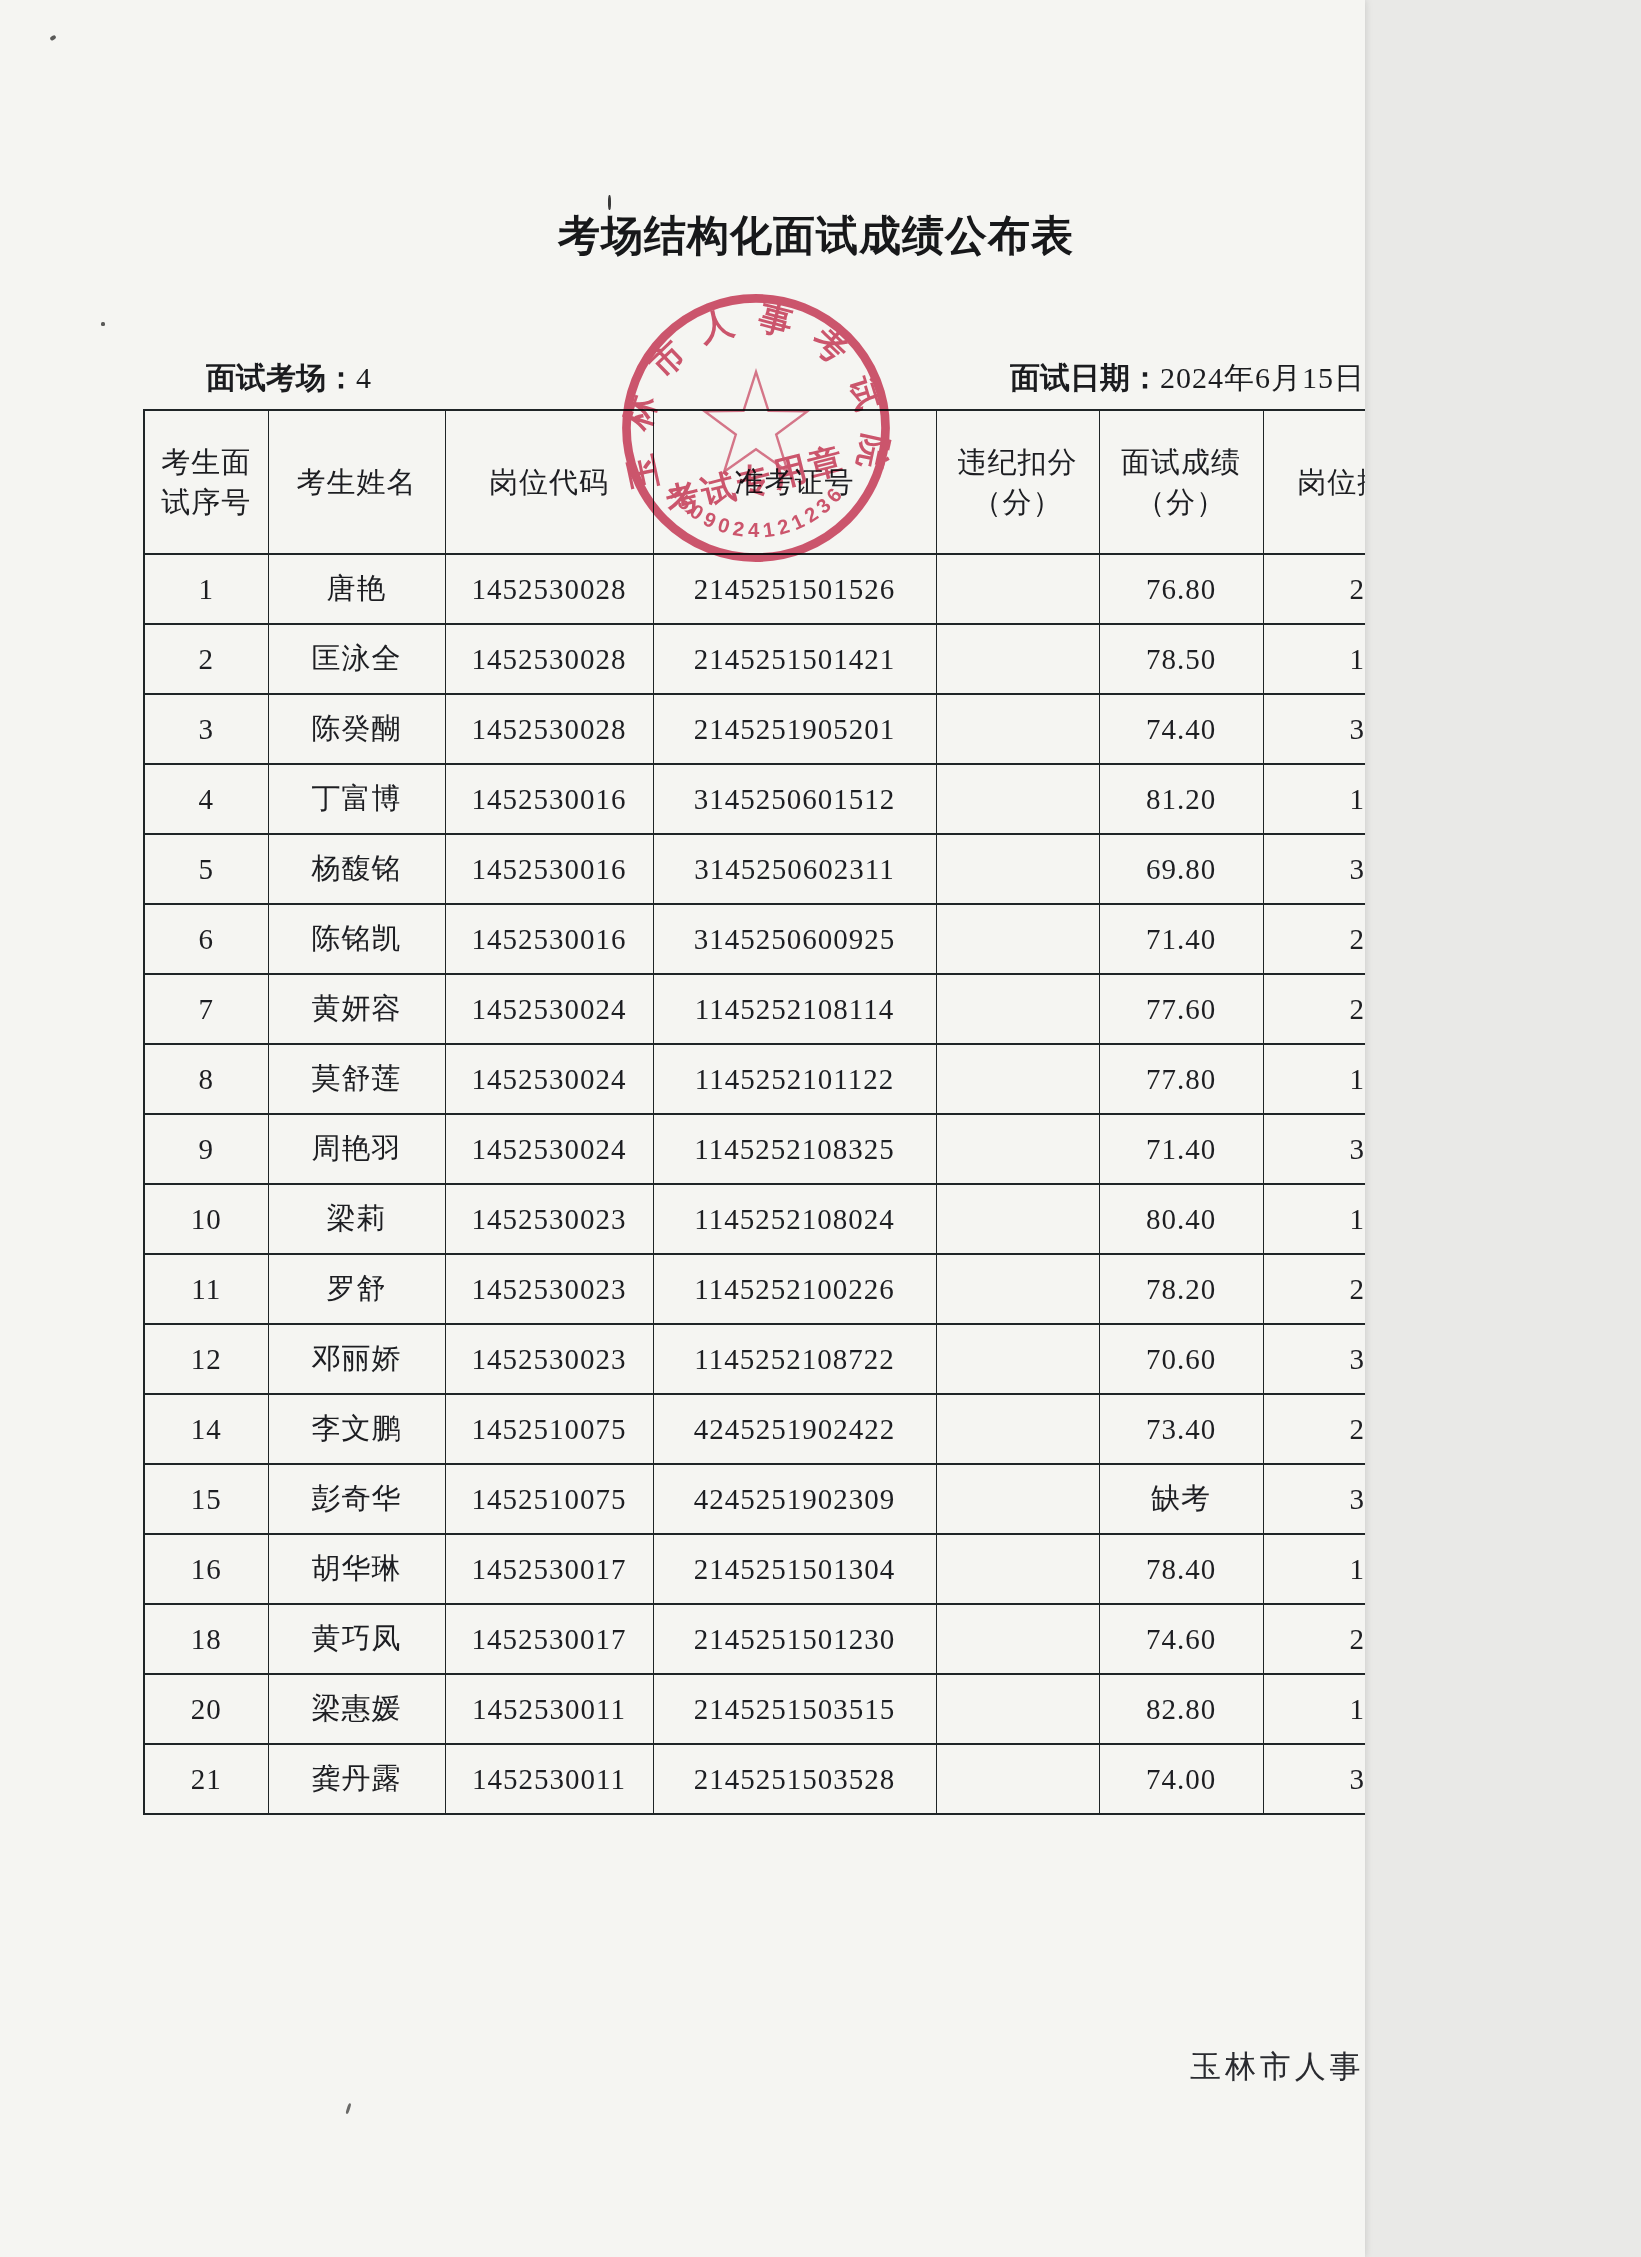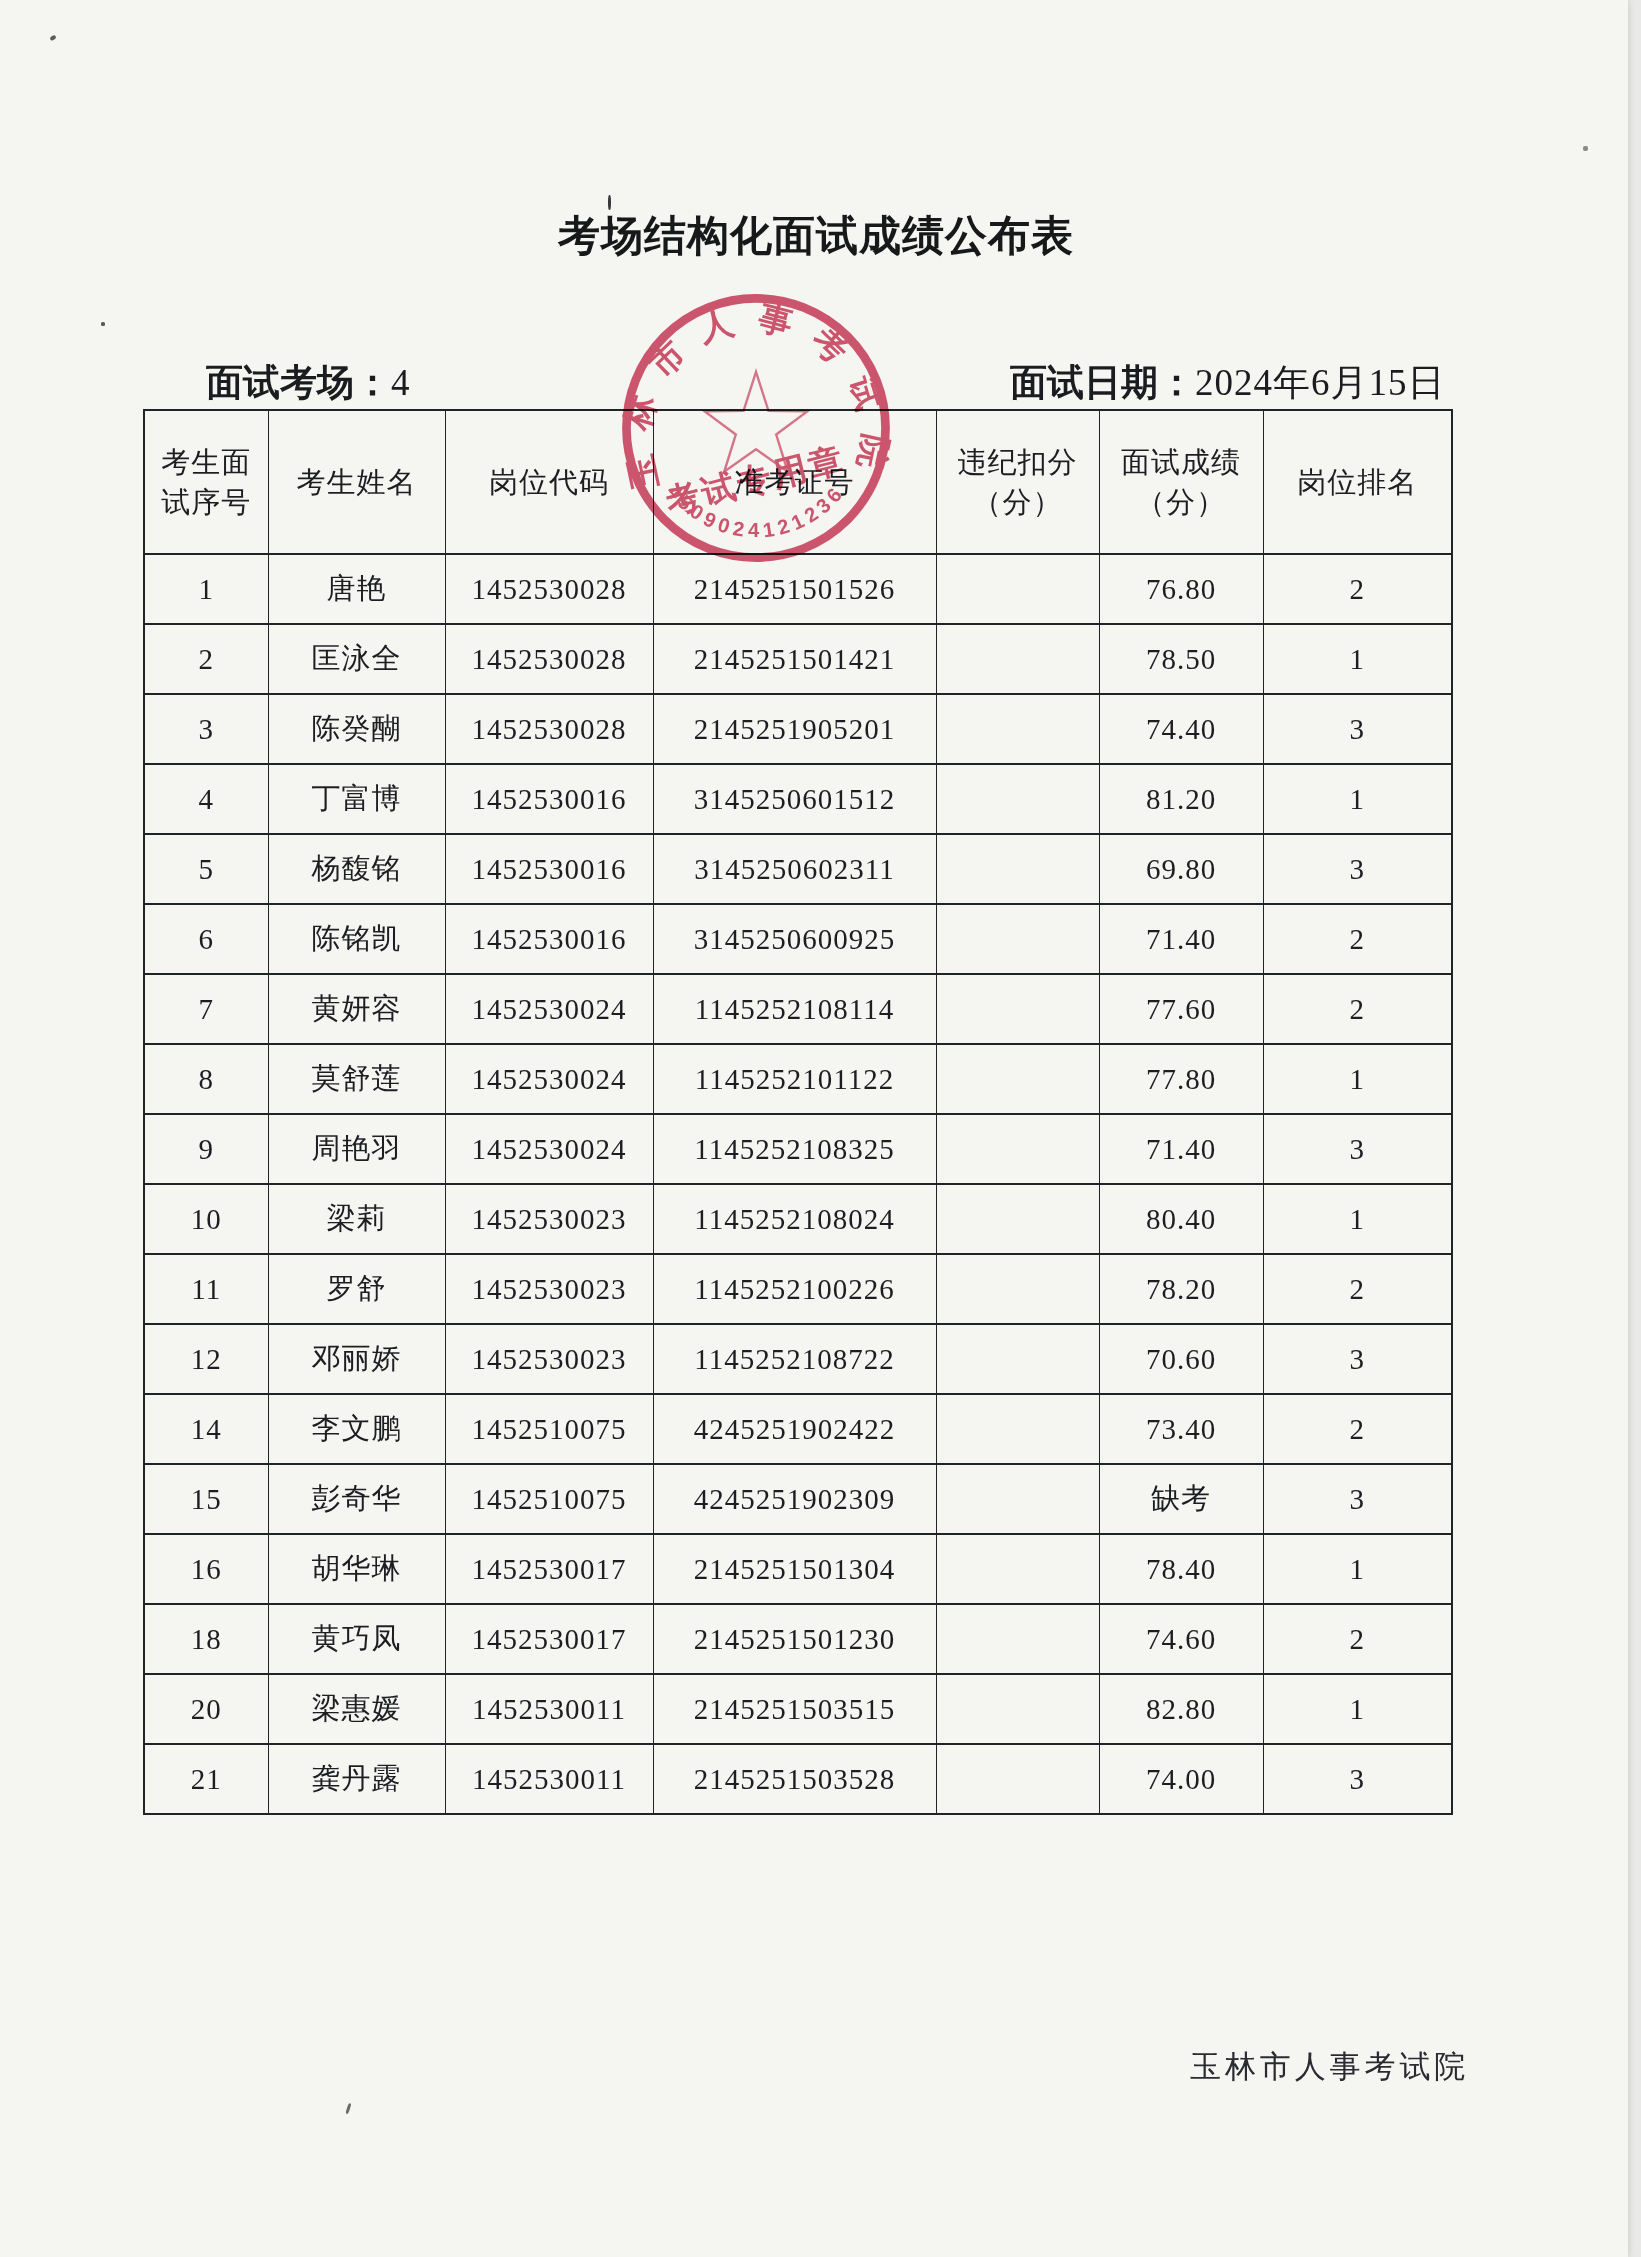--- a/index.html
+++ b/index.html
@@ -1,31 +1,31 @@
 <!DOCTYPE html>
 <html style="--stamp-ink: #d14a66;"><head>
 <meta charset="utf-8">
 <style>
   html,body{margin:0;padding:0;background:#e9e9e7;}
   .page{
     position:relative;
-    width:1628px;height:2257px;
+    width:1365px;height:2257px;
     background:#f5f5f2;
     overflow:hidden;
     font-family:"Liberation Serif","DejaVu Serif",serif;
     color:#222326;
     box-shadow:0 0 7.7px rgba(0,0,0,.15);
   }
   .title{
     position:absolute;left:558px;top:213px;margin:0;
     font-family:"Liberation Sans","DejaVu Sans",sans-serif;
     font-weight:bold;font-size:42px;line-height:1.1;
     letter-spacing:1px;color:#17181a;white-space:nowrap;
   }
-  .info{position:absolute;top:358px;font-size:37px;white-space:nowrap;}
+  .info{position:absolute;top:358px;font-size:30px;white-space:nowrap;}
   .info .lbl{
     font-family:"Liberation Sans","DejaVu Sans",sans-serif;
     font-weight:bold;color:#1b1c1f;
   }
   .info .val{font-family:"Liberation Serif","DejaVu Serif",serif;color:#1b1c1f;letter-spacing:1px;}
   .info.room{left:206px;}
   .info.date{left:1010px;text-align:right;}
 
   table.score{
     position:absolute;left:143px;top:409px;width:1308px;

